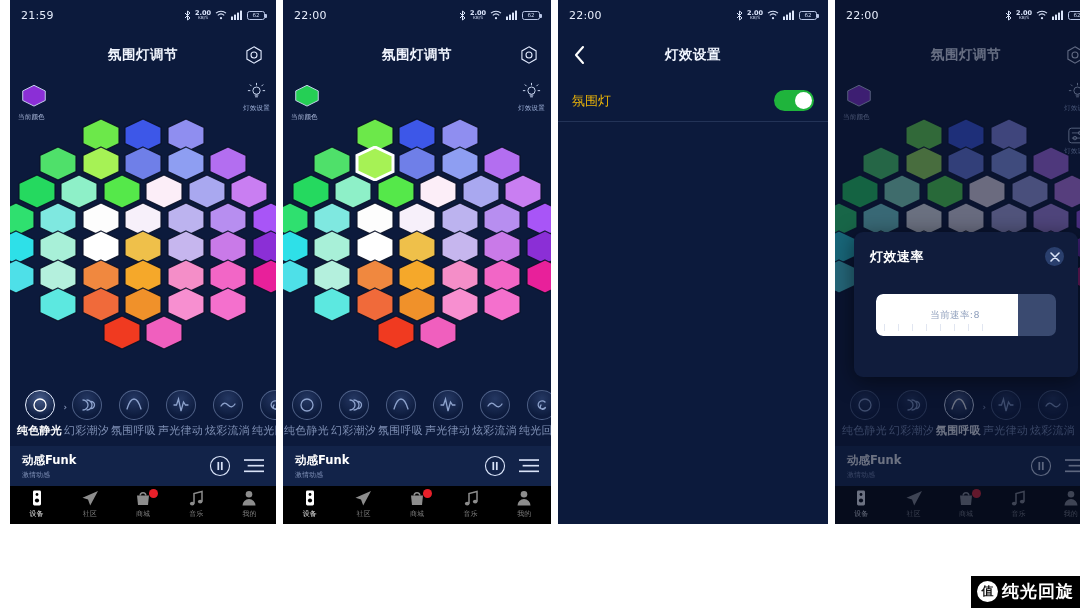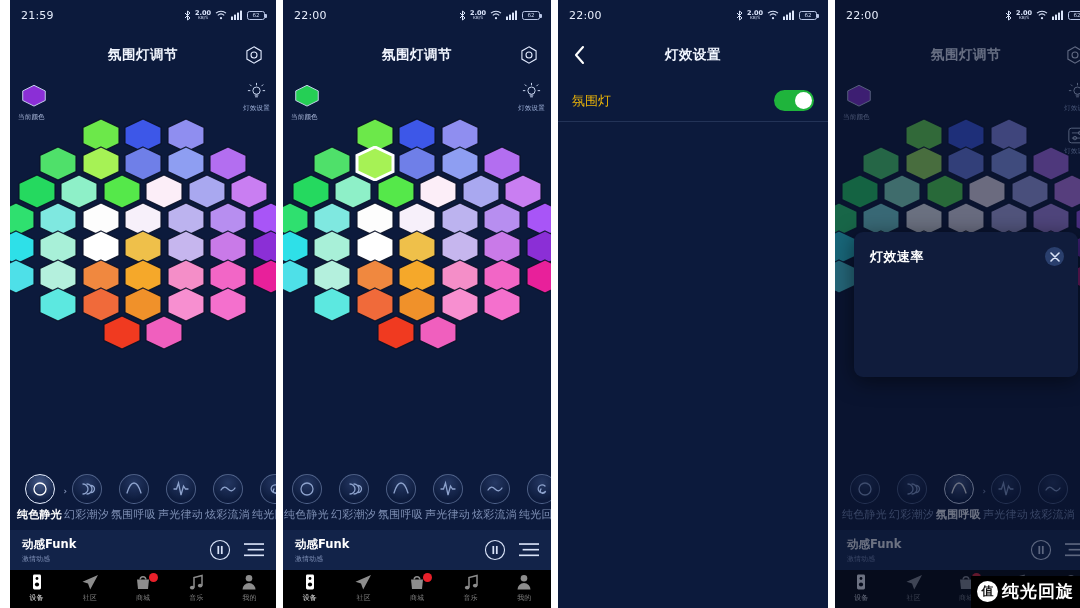--- a/index.html
+++ b/index.html
@@ -7,21 +7,21 @@
     width:1080px; height:608px;
     background:#ffffff;
     font-family:"DejaVu Sans","Liberation Sans",sans-serif;
     overflow:hidden;
   }
   .stage { position:relative; width:1080px; height:608px; background:#ffffff; display:flex; }
 
   
   .phone {
     position:relative;
-    height:608px;
+    height:524px;
     background:#0d1b3e;
     overflow:hidden;
     flex:0 0 auto;
   }
   .p1 { width:266px; margin-left:10px; }
   .p2 { width:268px; margin-left:7px; }
   .p3 { width:270px; margin-left:7px; }
   .p4 { width:262px; margin-left:7px; }
 
   .screen { position:absolute; inset:0; background:#0c1a3c; }
@@ -1488,20 +1488,35 @@
 
       <div class="modal">
         <div class="modalhead">
           <div class="modaltitle">灯效速率</div>
           <div class="closebtn">
             <svg width="10" height="10" viewBox="0 0 10 10">
               <path d="M1 1 L9 9 M9 1 L1 9" stroke="#dbe4f7" stroke-width="1.6" stroke-linecap="round"></path>
             </svg>
           </div>
         </div>
+        <div class="sliderwrap">
+          <div class="sliderfill" style="width: 79%;">
+            <span class="slidertext">当前速率:8</span>
+          </div>
+          <div class="ticks" style="position:absolute;left:8px;right:60px;top:30px;height:10px;display:flex;">
+            <i></i>
+              <i></i>
+              <i></i>
+              <i></i>
+              <i></i>
+              <i></i>
+              <i></i>
+              <i></i>
+          </div>
+        </div>
       </div>
     </div>
   </div>
 
   <div class="watermark">
     <div class="wmcircle">值</div>
     <div class="wmtext">纯光回旋</div>
   </div>
 </div>
 

